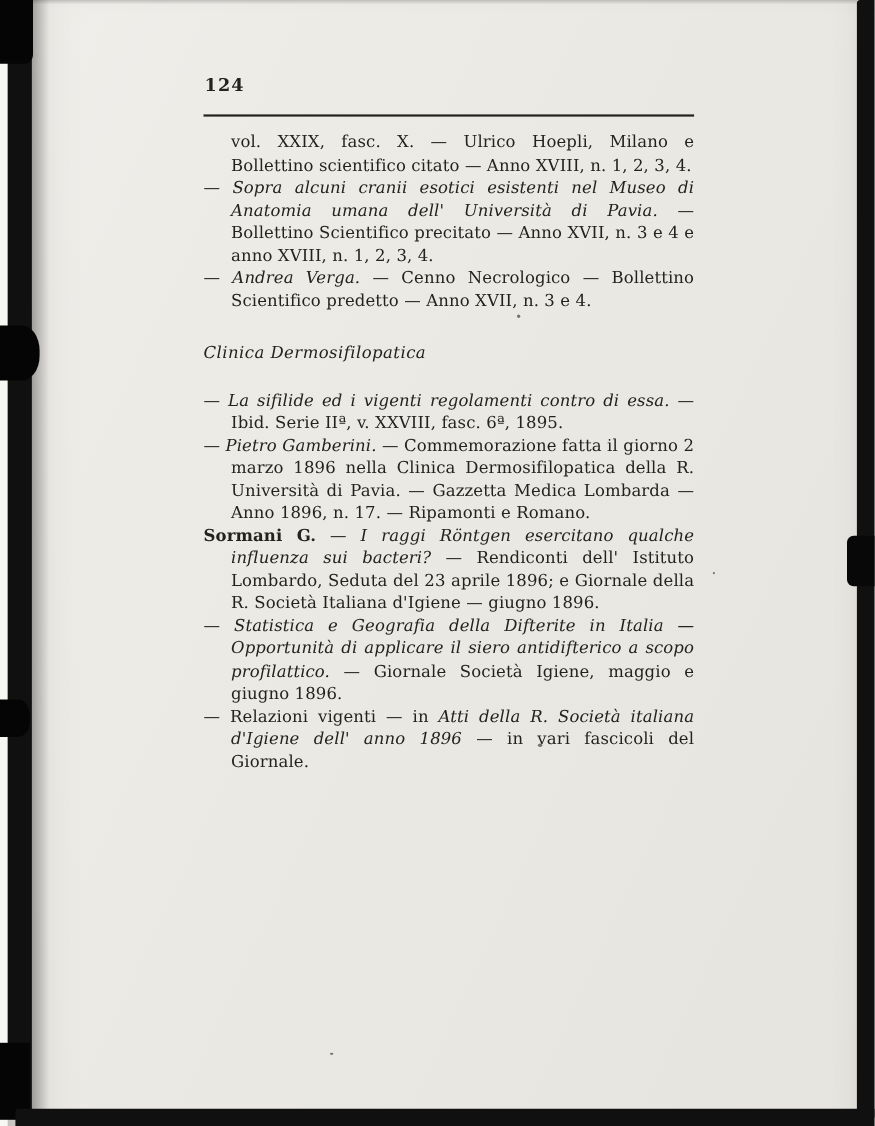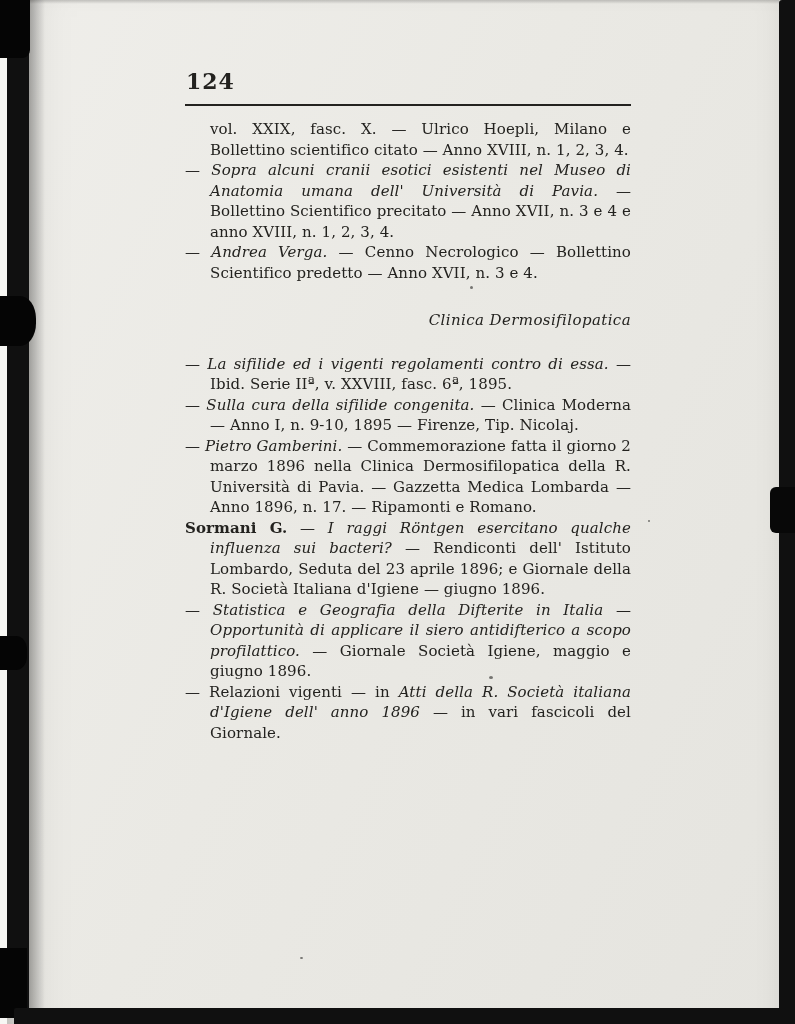--- a/index.html
+++ b/index.html
@@ -10,37 +10,37 @@
     color:var(--ink,#23221f);
   }
   .scan { position:absolute; inset:0; }
   .paper {
     position:absolute; inset:0;
     background:linear-gradient(115deg,#efeeea 0%,#eae9e4 45%,#e5e4df 100%);
     box-shadow: inset 60px 0 60px -55px rgba(0,0,0,.35), inset -30px 0 40px -35px rgba(0,0,0,.25);
   }
   .page-number {
     position:absolute; left:186px; top:68px;
-    font-size:22px; font-weight:bold; letter-spacing:1px;
+    font-size:16px; font-weight:bold; letter-spacing:1px;
   }
   .header-rule {
     position:absolute; left:185px; top:104px; width:446px; height:2px;
     background:var(--ink,#23221f);
   }
   .text-column {
     position:absolute; left:185px; top:119px; width:446px;
     font-size:15px; line-height:20.5px; text-align:justify;
     letter-spacing:.1px;
   }
   .entry { margin:0; padding-left:25px; text-indent:-25px; }
   .entry.continuation { text-indent:0; }
   .entry .italic { font-style:italic; }
   .entry .bold { font-weight:bold; }
   .section-heading {
-    text-align:right; font-style:italic; font-size:15px;
+    text-align:left; font-style:italic; font-size:15px;
     margin:27px 0 23px 0; letter-spacing:.4px;
   }
   
   .edge { position:absolute; background:#101010; }
   .edge-left-sliver { position:absolute; left:0; top:0; width:7px; height:100%; background:#f7f7f4; }
   .edge-left { left:7px; top:0; width:22px; height:1014px; border-radius:0 3px 3px 0; }
   .edge-left-shade { position:absolute; left:29px; top:0; width:16px; height:100%;
     background:linear-gradient(to right, rgba(0,0,0,.28), rgba(0,0,0,0)); }
   .binding-mark { position:absolute; background:#050505; }
   .bm1 { left:0; top:0;   width:30px; height:58px;  border-radius:0 0 8px 0; }
@@ -65,21 +65,20 @@
 <div class="scan">
   <div class="paper">
     <div class="page-number">124</div>
     <div class="header-rule"></div>
     <div class="text-column" id="sections-root">
         <p class="entry continuation"><span class="roman">vol. XXIX, fasc. X. — Ulrico Hoepli, Milano e Bollettino scientifico citato — Anno XVIII, n. 1, 2, 3, 4.</span></p>
         <p class="entry"><span class="roman">— </span><span class="italic">Sopra alcuni cranii esotici esistenti nel Museo di Anatomia umana dell' Università di Pavia.</span><span class="roman"> — Bollettino Scientifico precitato — Anno XVII, n. 3 e 4 e anno XVIII, n. 1, 2, 3, 4.</span></p>
         <p class="entry"><span class="roman">— </span><span class="italic">Andrea Verga.</span><span class="roman"> — Cenno Necrologico — Bollettino Scientifico predetto — Anno XVII, n. 3 e 4.</span></p>
         <div class="section-heading">Clinica Dermosifilopatica</div>
         <p class="entry"><span class="roman">— </span><span class="italic">La sifilide ed i vigenti regolamenti contro di essa.</span><span class="roman"> — Ibid. Serie IIª, v. XXVIII, fasc. 6ª, 1895.</span></p>
-        <p class="entry"><span class="roman">— </span><span class="italic">Sulla cura della sifilide congenita.</span><span class="roman"> — Clinica Moderna — Anno I, n. 9-10, 1895 — Firenze, Tip. Nicolaj.</span></p>
         <p class="entry"><span class="roman">— </span><span class="italic">Pietro Gamberini.</span><span class="roman"> — Commemorazione fatta il giorno 2 marzo 1896 nella Clinica Dermosifilopatica della R. Università di Pavia. — Gazzetta Medica Lombarda — Anno 1896, n. 17. — Ripamonti e Romano.</span></p>
         <p class="entry"><span class="bold">Sormani G.</span><span class="roman"> — </span><span class="italic">I raggi Röntgen esercitano qualche influenza sui bacteri?</span><span class="roman"> — Rendiconti dell' Istituto Lombardo, Seduta del 23 aprile 1896; e Giornale della R. Società Italiana d'Igiene — giugno 1896.</span></p>
         <p class="entry"><span class="roman">— </span><span class="italic">Statistica e Geografia della Difterite in Italia — Opportunità di applicare il siero antidifterico a scopo profilattico.</span><span class="roman"> — Giornale Società Igiene, maggio e giugno 1896.</span></p>
         <p class="entry"><span class="roman">— Relazioni vigenti — in </span><span class="italic">Atti della R. Società italiana d'Igiene dell' anno 1896</span><span class="roman"> — in vari fascicoli del Giornale.</span></p>
       </div>
   </div>
 
   <div class="edge-left-sliver"></div>
   <div class="edge edge-left"></div>
   <div class="edge-left-shade"></div>

